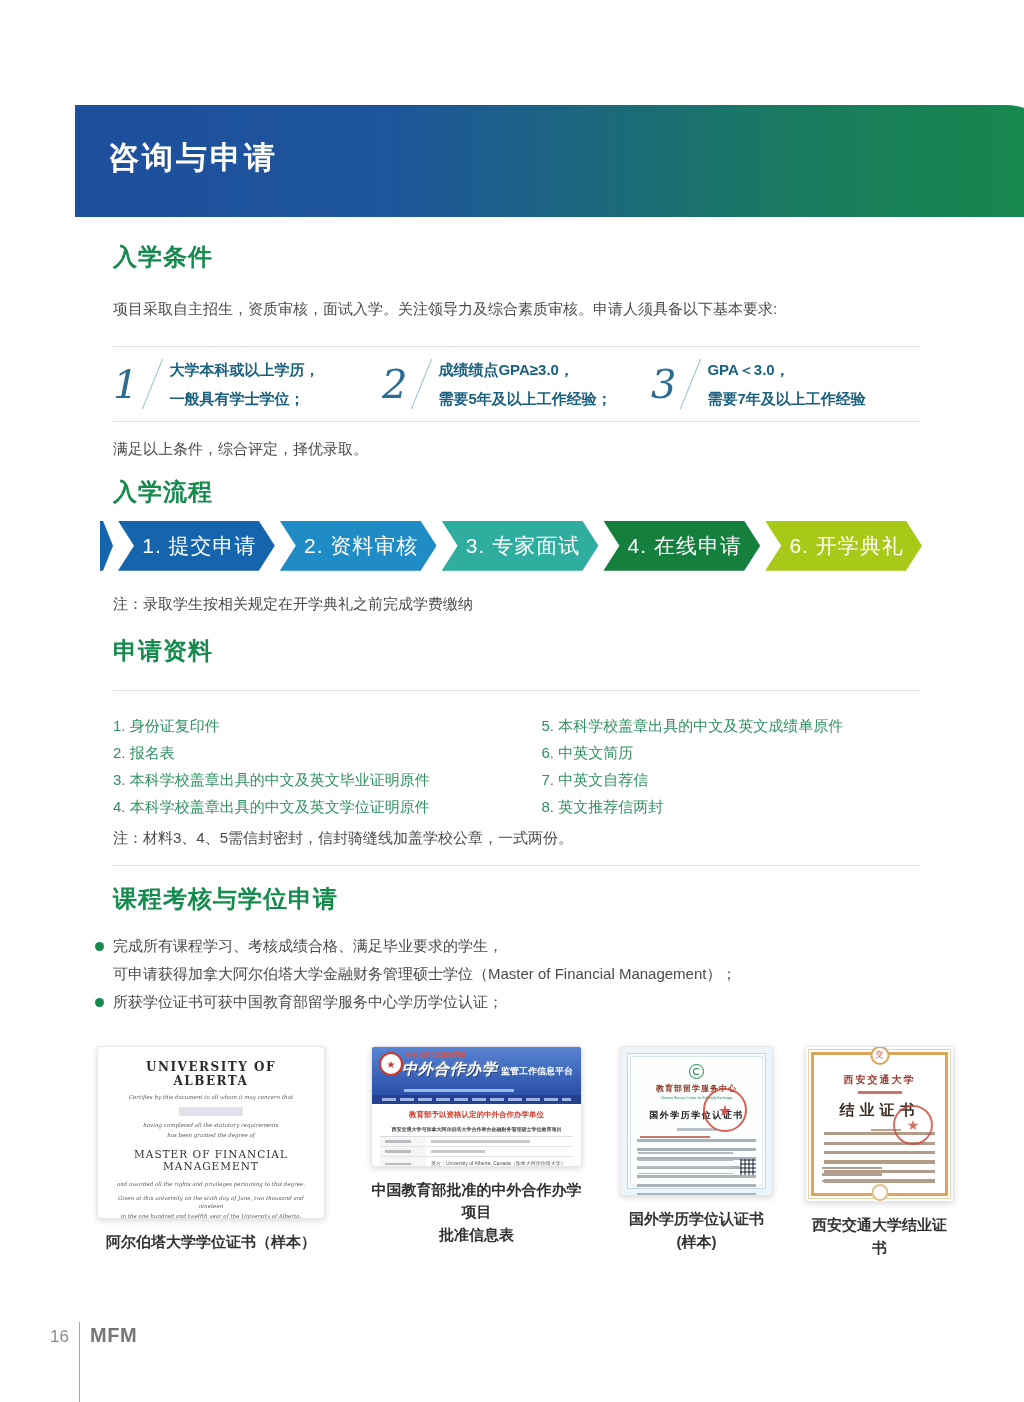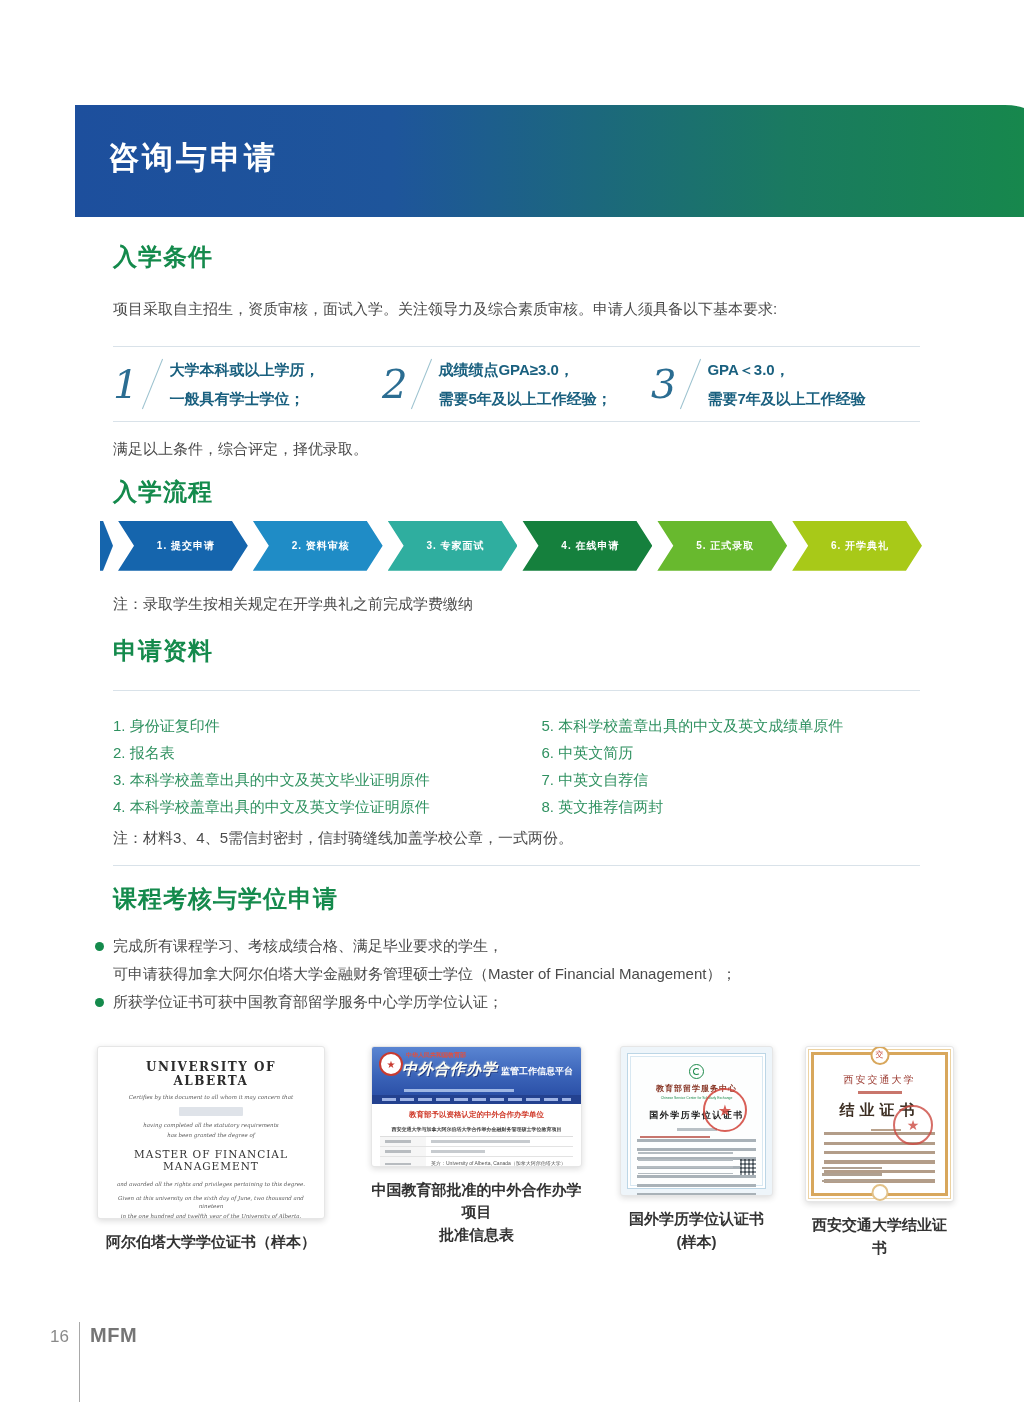--- a/index.html
+++ b/index.html
@@ -30,21 +30,21 @@
   .cond-slash{width:1px;height:54px;background:#9cc2cf;transform:rotate(22deg);margin:0 16px 0 14px;}
   .cond-text{font-size:15px;font-weight:600;color:#1a607f;line-height:1.95;}
   .sec1 .outro{margin-top:16px;}
 
   
   .sec2{position:absolute;left:113px;top:478px;width:822px;}
   .arrow-flow{display:flex;gap:5px;height:50px;margin-top:14px;margin-left:-13px;width:822px;}
   .arrow-sliver{width:13px;height:50px;flex:0 0 13px;
                 clip-path:polygon(0 0,3px 0,100% 50%,3px 100%,0 100%);}
   .arrow-seg{flex:1;display:flex;align-items:center;justify-content:center;
-             color:#fff;font-size:10px;font-weight:700;letter-spacing:1px;
+             color:#fff;font-size:21px;font-weight:400;letter-spacing:1px;
              clip-path:polygon(0 0,calc(100% - 16px) 0,100% 50%,calc(100% - 16px) 100%,0 100%,16px 50%);
              padding-left:6px;}
   .sec2 .note{margin-top:22px;}
 
   
   .sec3{position:absolute;left:113px;top:637px;width:807px;}
   .sec3 .divider.d1{margin-top:24px;}
   .mat-cols{display:flex;margin-top:13px;}
   .mat-col{width:50%;margin-top:8px;}
   .mat-col.right{padding-left:25px;box-sizing:border-box;}
@@ -133,21 +133,21 @@
                      repeating-linear-gradient(#8a9298 0 2px,#fff 2px 4px);background-blend-mode:multiply;}
 
   
   .c4{width:149px;height:213px;}
   .c4 .cert-card{width:149px;height:213px;padding:5px;}
   .c4 .frame{border:3px solid #d8a75c;outline:1px solid #ecd2a2;outline-offset:2px;height:100%;
              box-sizing:border-box;position:relative;padding:12px 10px;text-align:center;}
   .c4 .medallion{position:absolute;top:-9px;left:50%;transform:translateX(-50%);width:15px;height:15px;
                  background:#fff;border:2px solid #d8a75c;border-radius:50%;color:#c0392b;font-size:8px;
                  line-height:14px;}
-  .c4 .univ{color:#9b3a30;font-size:10px;font-weight:normal;letter-spacing:2px;margin-top:6px;
+  .c4 .univ{color:#9b3a30;font-size:10px;font-weight:bold;letter-spacing:2px;margin-top:6px;
             font-family:"DejaVu Serif","Liberation Serif",serif;}
   .c4 .univ-sub{width:44px;height:2.5px;background:#c9766c;margin:4px auto 0;}
   .c4 .c4-title{font-size:15px;font-weight:bold;color:#3d2f23;letter-spacing:5px;margin-top:7px;}
   .c4 .para{margin:12px auto 0;height:52px;width:100%;
             background:repeating-linear-gradient(#b39d89 0 3px,transparent 3px 9.5px);}
   .c4 .seal{position:absolute;right:12px;bottom:48px;width:36px;height:36px;border-radius:50%;
             border:2px solid #cc4a42;color:#cc4a42;display:flex;align-items:center;justify-content:center;
             font-size:14px;opacity:.8;}
   .c4 .sign-bar{position:absolute;right:44px;bottom:62px;width:30px;height:2.5px;background:#b9a28c;}
   .c4 .footnotes{position:absolute;left:8px;bottom:10px;width:60px;height:16px;
@@ -205,21 +205,20 @@
   </div>
 
   <div class="sec2">
     <h2 class="sec-title">入学流程</h2>
     <div class="arrow-flow">
       <div class="arrow-sliver" style="background-color: rgb(21, 101, 173);"></div>
       <div class="arrow-seg" style="background-color: rgb(21, 101, 173);">1. 提交申请</div>
       <div class="arrow-seg" style="background-color: rgb(31, 140, 198);">2. 资料审核</div>
       <div class="arrow-seg" style="background-color: rgb(47, 174, 159);">3. 专家面试</div>
       <div class="arrow-seg" style="background-color: #15803d;">4. 在线申请</div>
-      <div class="arrow-seg" style="background-color: rgb(104, 185, 46);">5. 正式录取</div>
       <div class="arrow-seg" style="background-color: rgb(168, 201, 24);">6. 开学典礼</div>
     </div>
     <div class="body-text note">注：录取学生按相关规定在开学典礼之前完成学费缴纳</div>
   </div>
 
   <div class="sec3">
     <h2 class="sec-title">申请资料</h2>
     <div class="divider d1"></div>
     <div class="mat-cols">
       <div class="mat-col">

